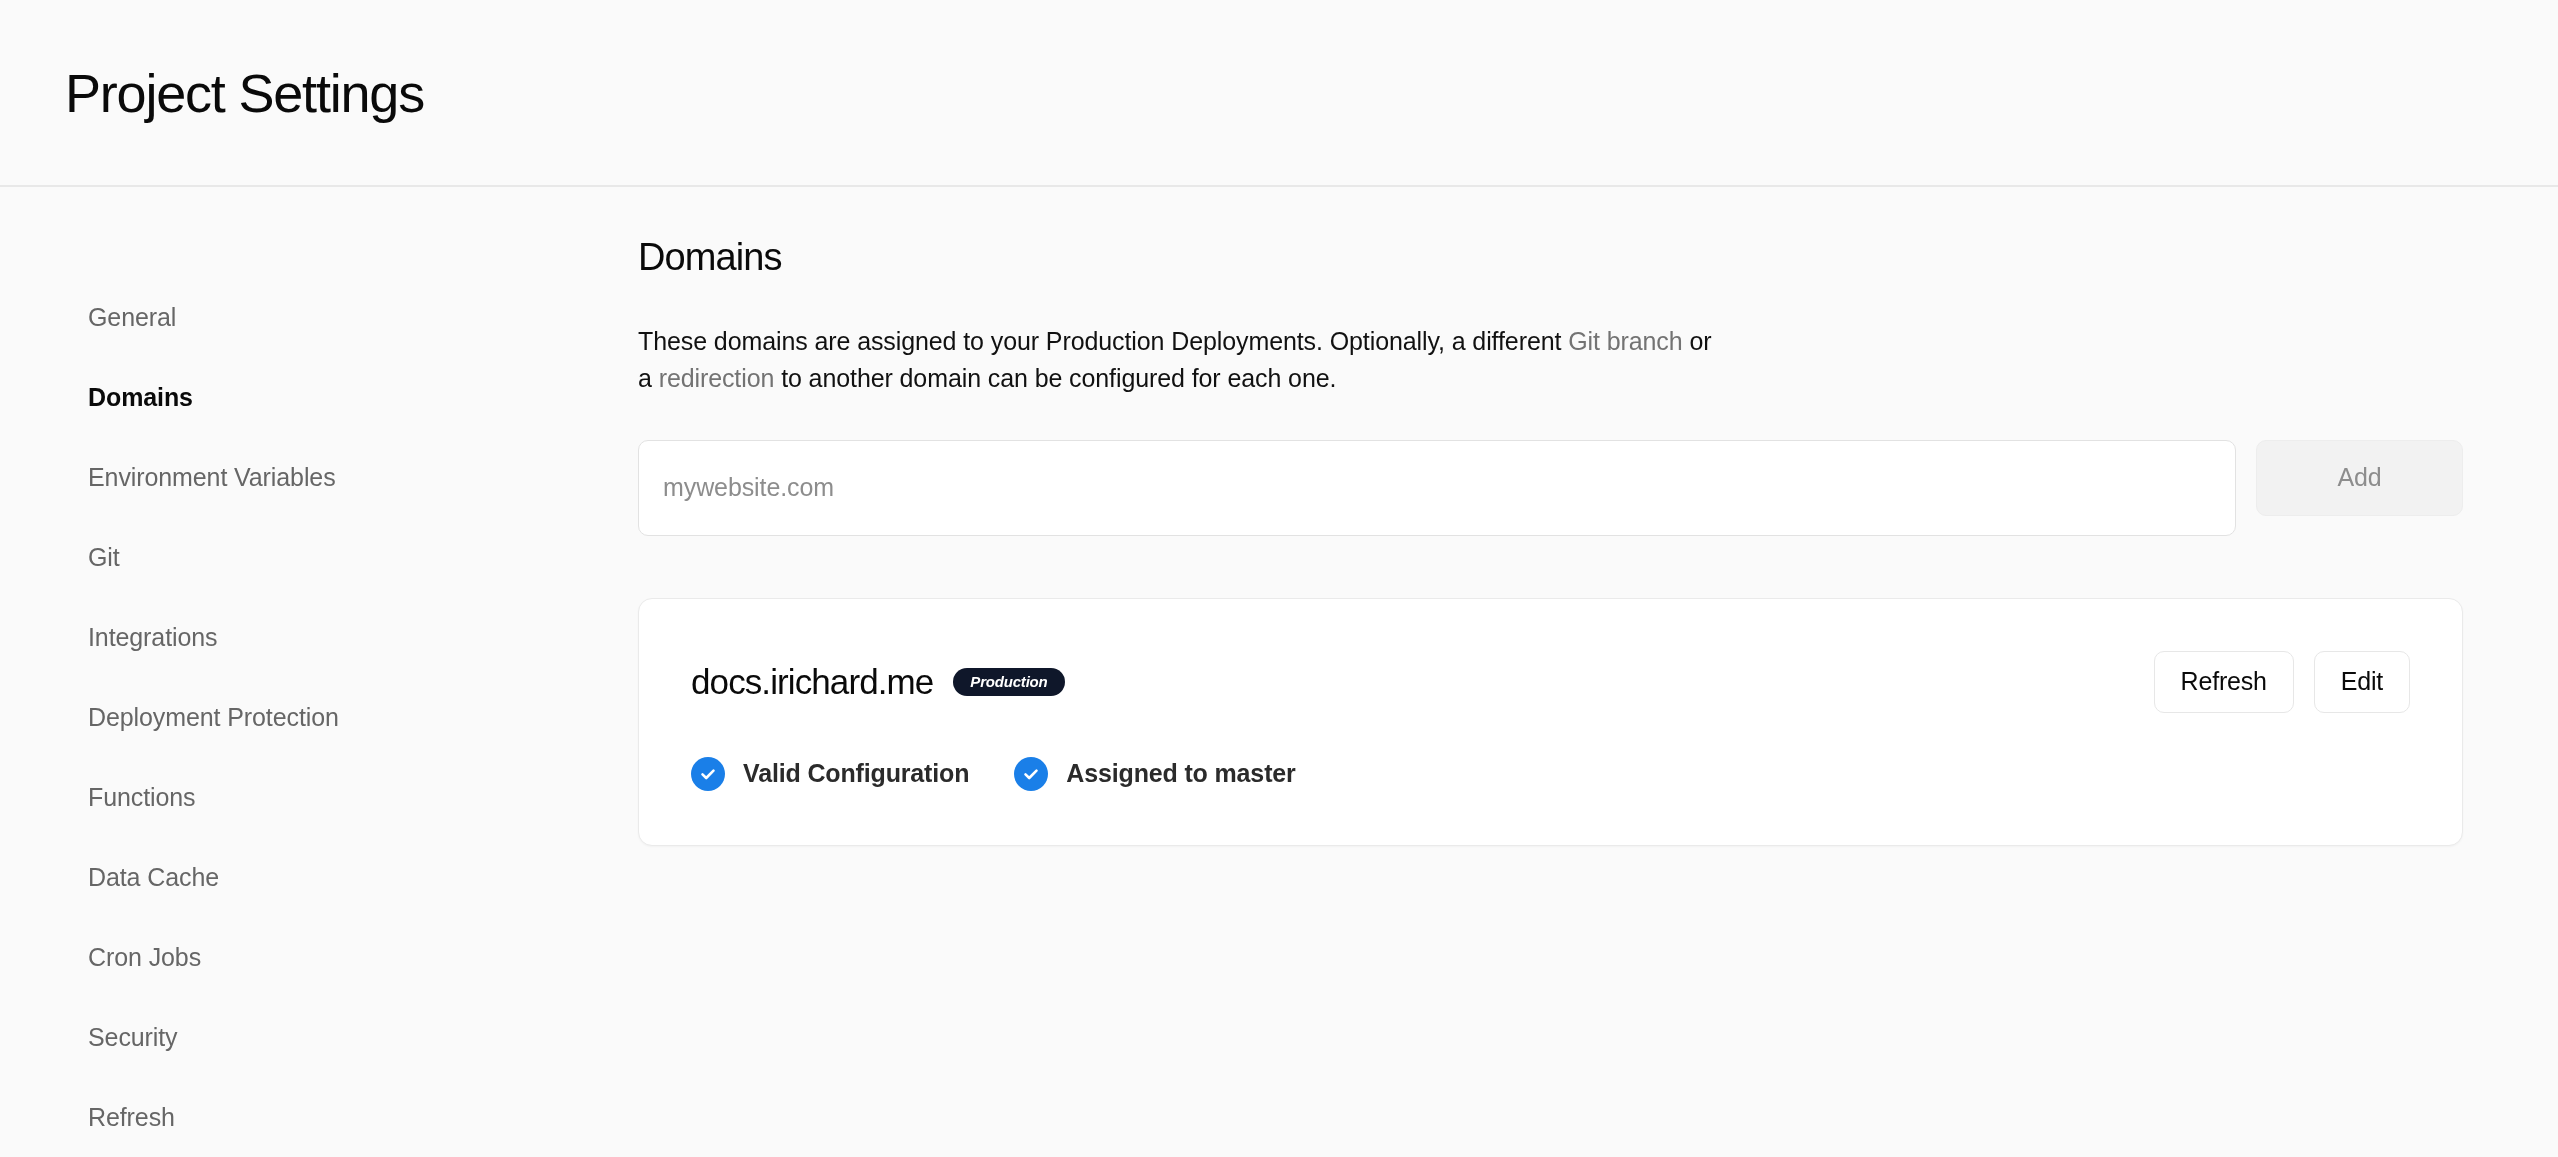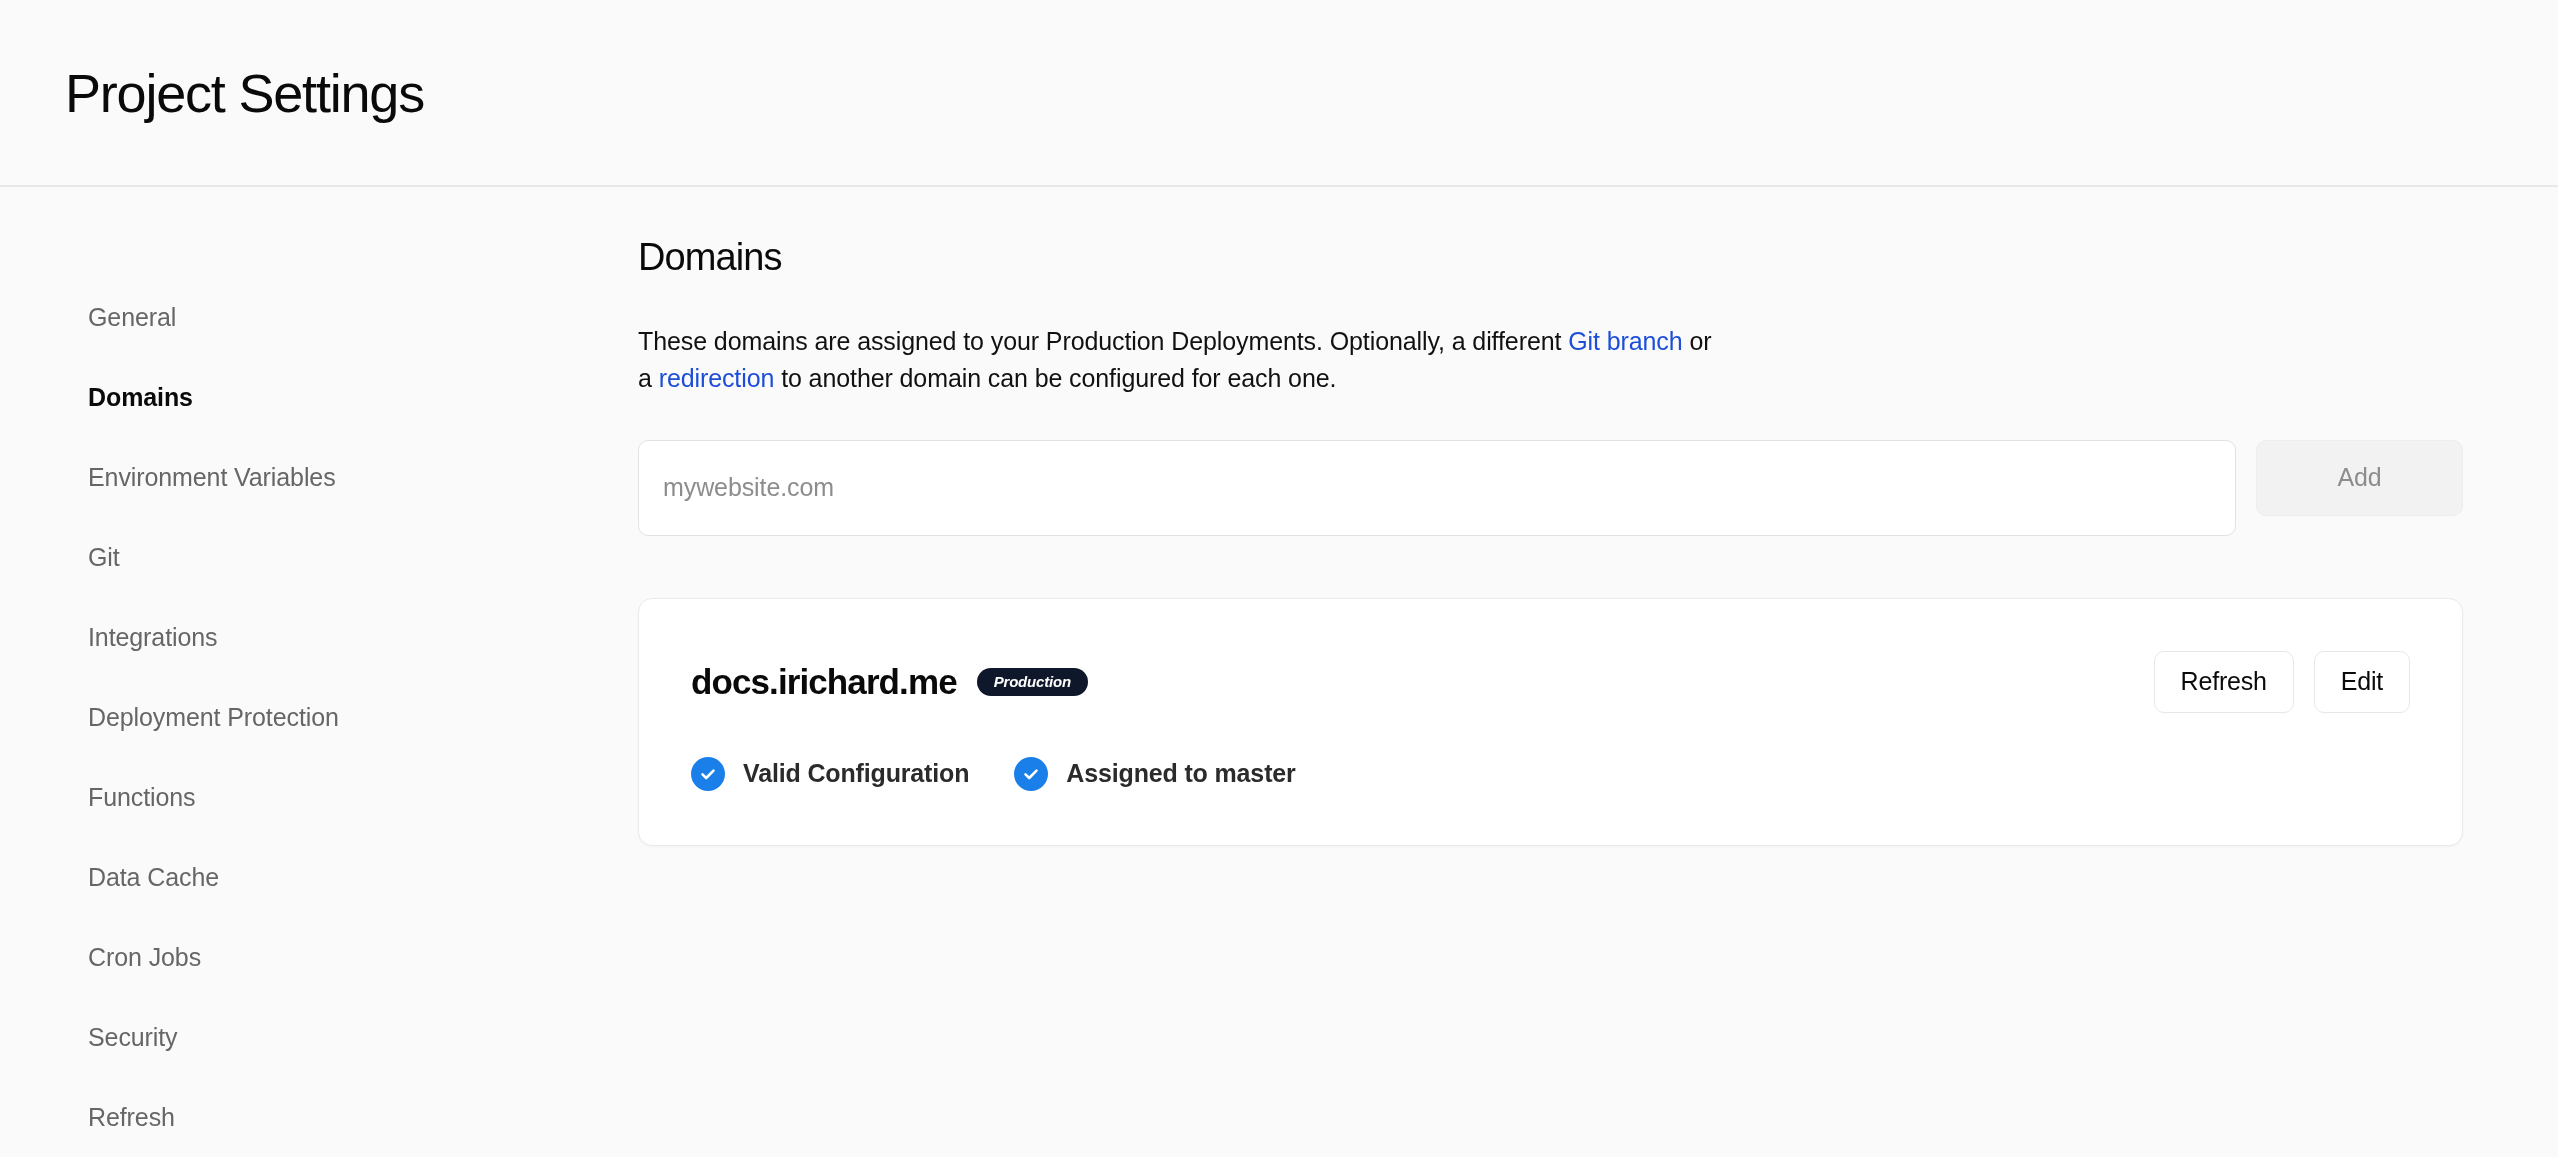--- a/index.html
+++ b/index.html
@@ -74,21 +74,21 @@
   }
   .section-desc {
     font-size: 25px;
     line-height: 1.5;
     color: #111111;
     letter-spacing: -0.1px;
     max-width: 1090px;
     margin-bottom: 42px;
   }
   .link {
-    color: #1d4ed8;
+    color: #737373;
     text-decoration: none;
     cursor: pointer;
   }
 
   
   .add-row {
     display: flex;
     align-items: stretch;
     gap: 20px;
     max-width: 1827px;
@@ -137,21 +137,21 @@
     justify-content: space-between;
     margin-bottom: 44px;
   }
   .domain-name-wrap {
     display: flex;
     align-items: center;
     gap: 20px;
   }
   .domain-name {
     font-size: 35px;
-    font-weight: 700;
+    font-weight: 400;
     letter-spacing: -0.9px;
     color: #0a0a0a;
   }
   .badge {
     display: inline-flex;
     align-items: center;
     background: #0f172a;
     color: #ffffff;
     font-size: 15px;
     font-weight: 700;

